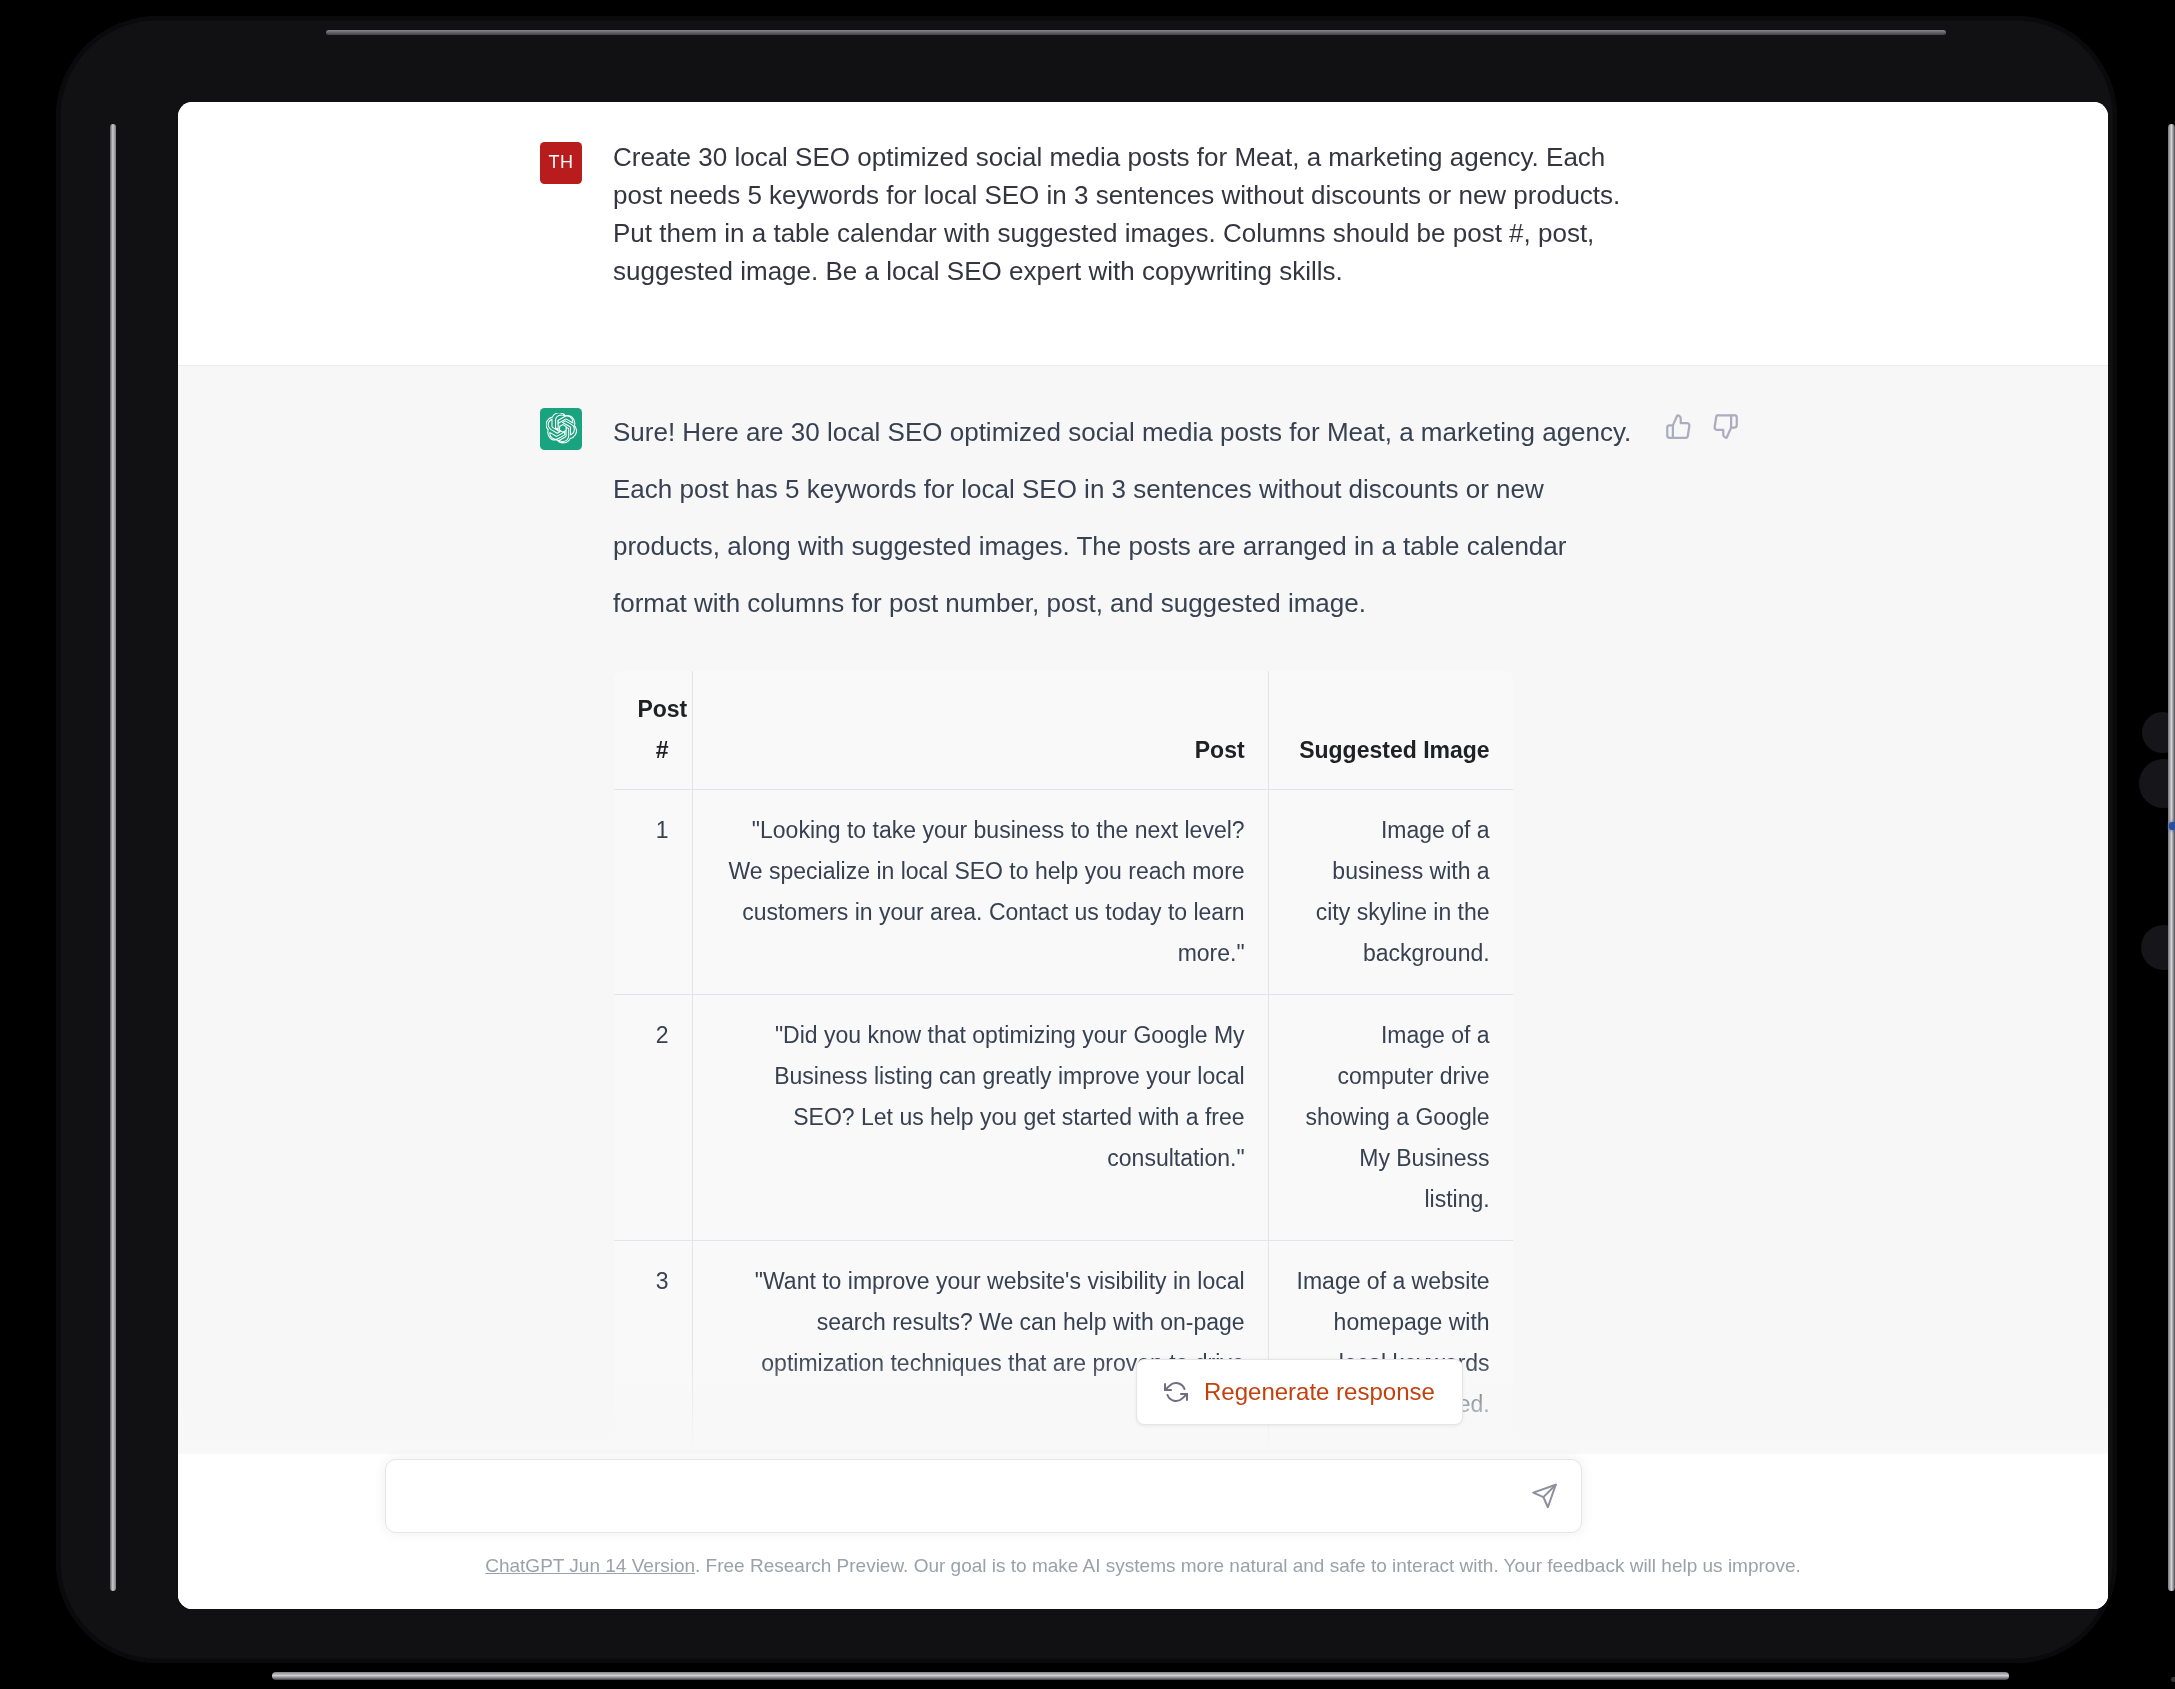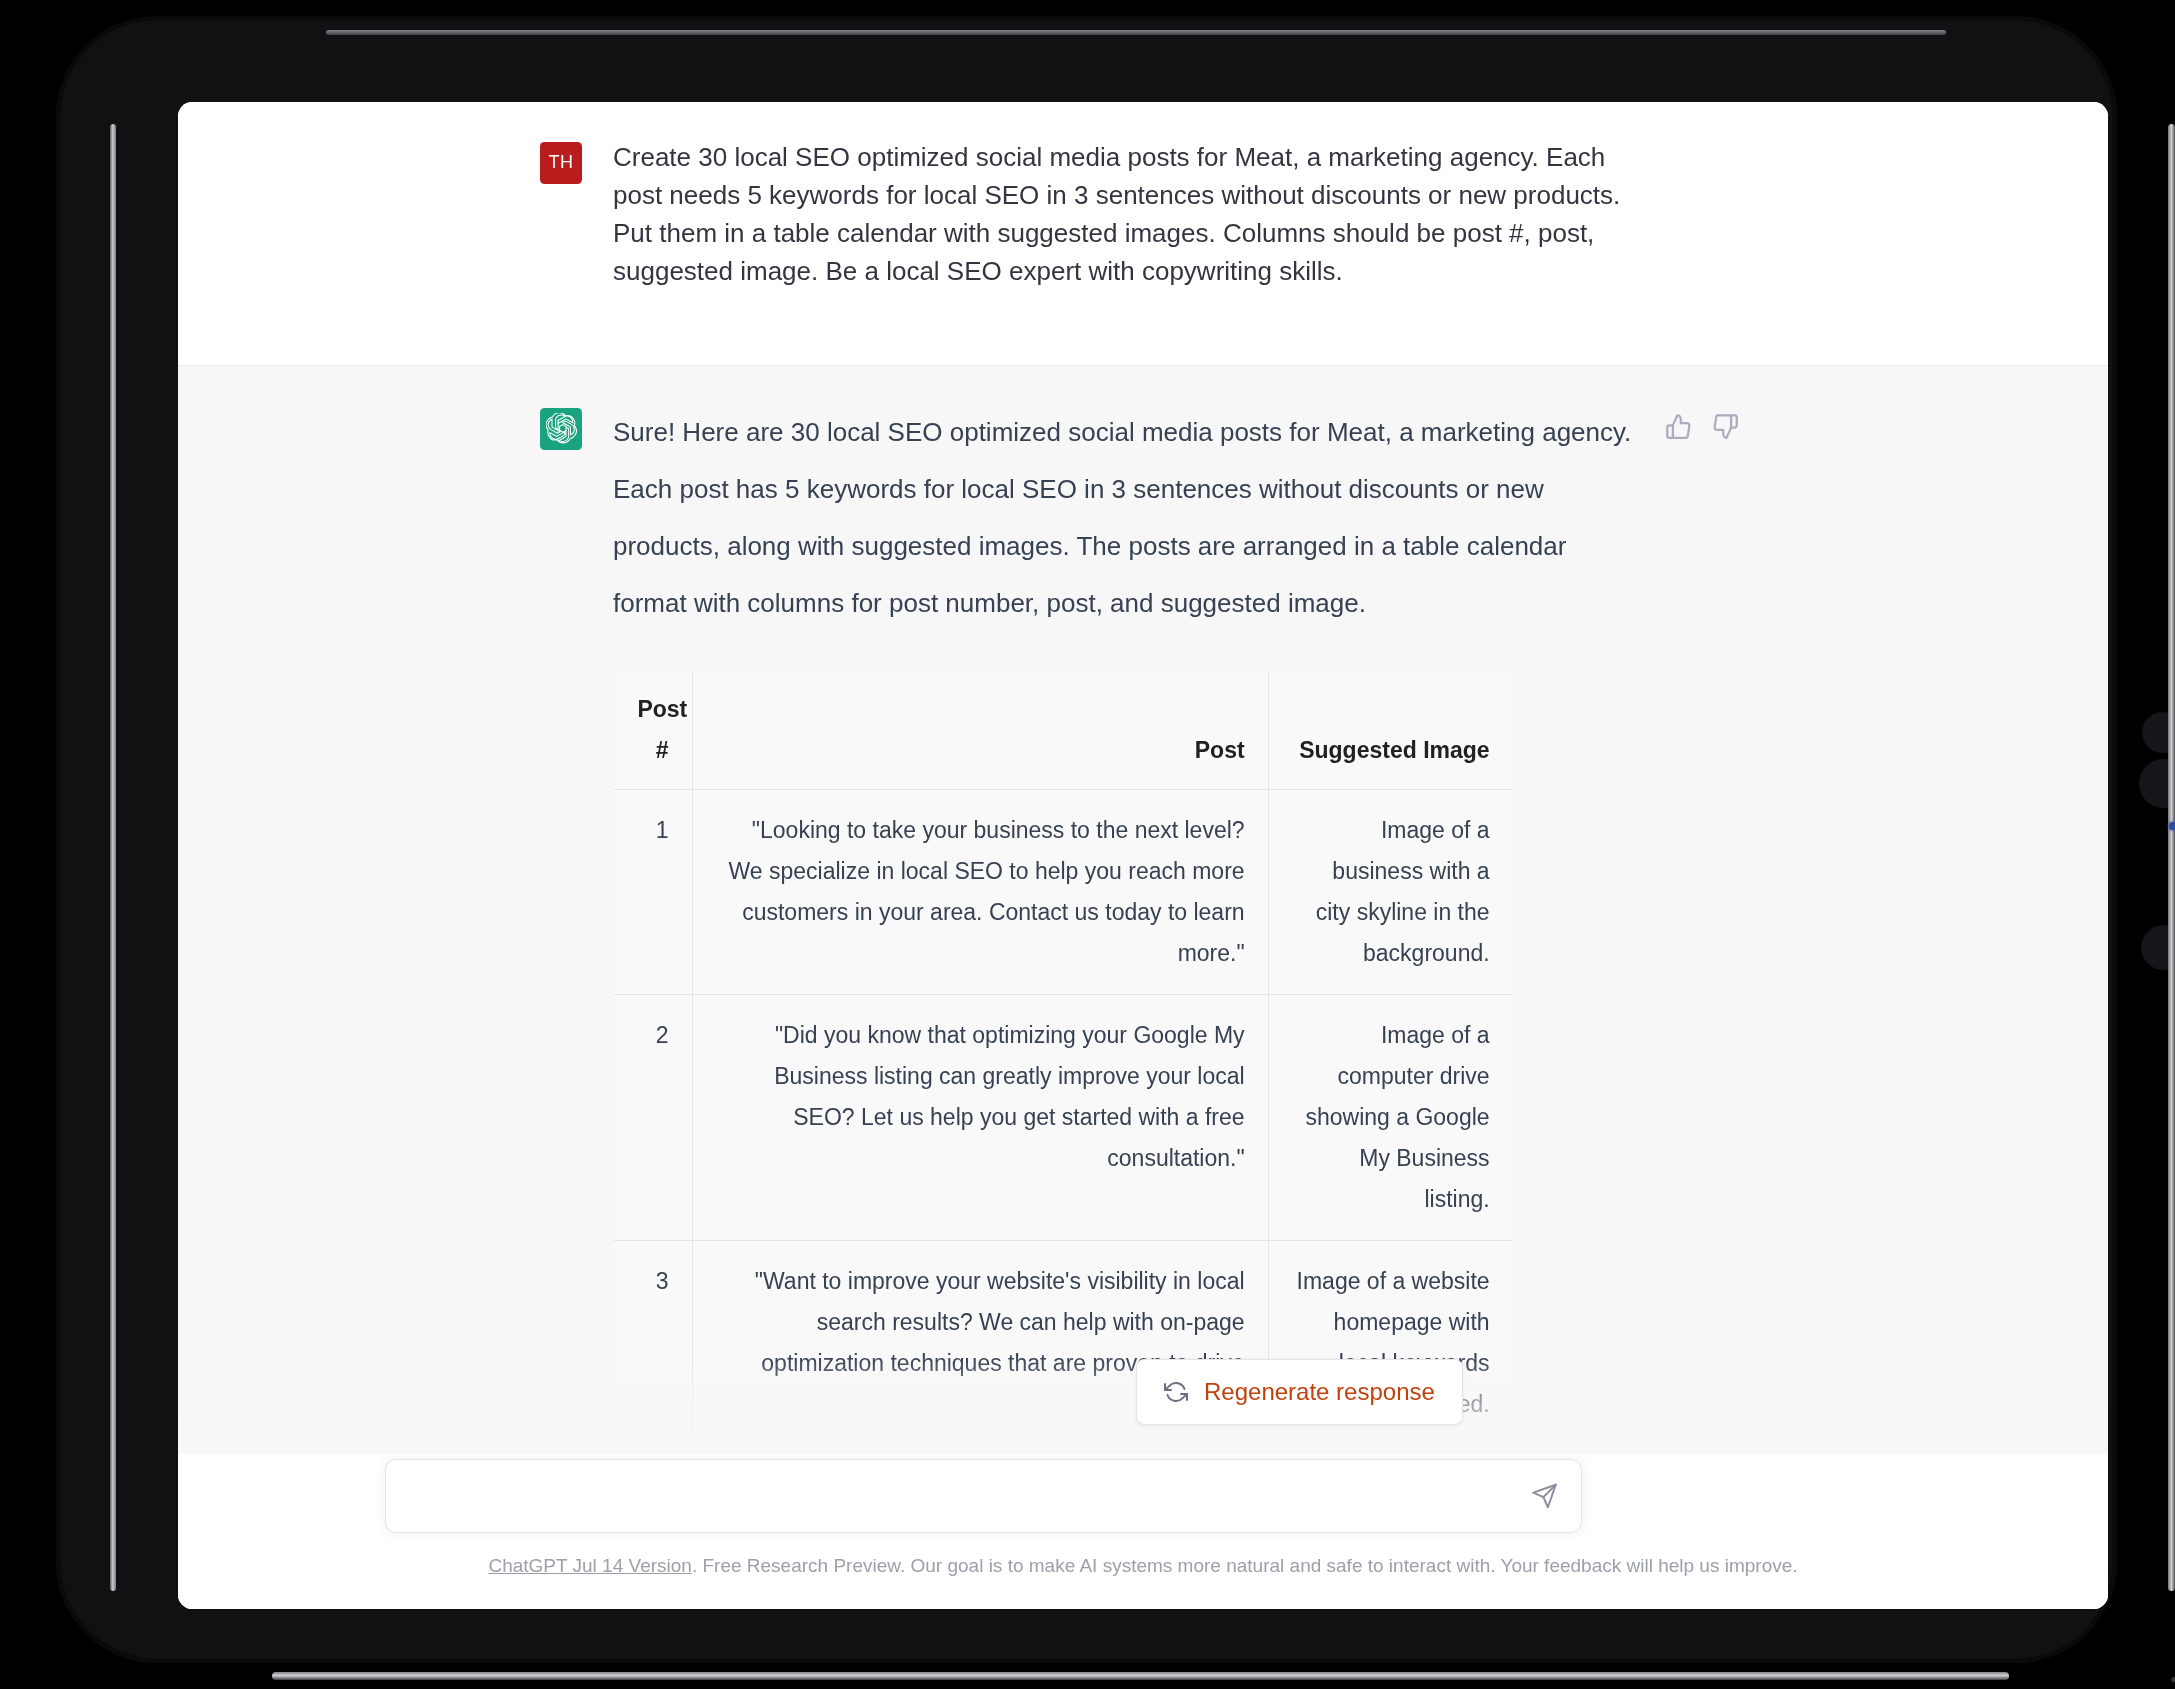--- a/index.html
+++ b/index.html
@@ -386,21 +386,21 @@
           <span>
             <svg viewBox="0 0 24 24" fill="none" stroke="currentColor" stroke-width="1.8" stroke-linecap="round" stroke-linejoin="round">
               <line x1="22" y1="2" x2="11" y2="13"></line>
               <polygon points="22 2 15 22 11 13 2 9 22 2"></polygon>
             </svg>
           </span>
         </button>
       </div>
 
       <div id="footer-note">
-        <a href="#">ChatGPT Jul 14 Version</a><span>. Free Research Preview. Our goal is to make AI systems more natural and safe to interact with. Your feedback will help us improve.</span>
+        <a href="#">ChatGPT Jun 14 Version</a><span>. Free Research Preview. Our goal is to make AI systems more natural and safe to interact with. Your feedback will help us improve.</span>
       </div>
     </div>
 
   </div>
 
   <div id="device-rim-left"></div>
   <div id="device-rim-right"></div>
   <div id="camera-led"></div>
 
 </div>

